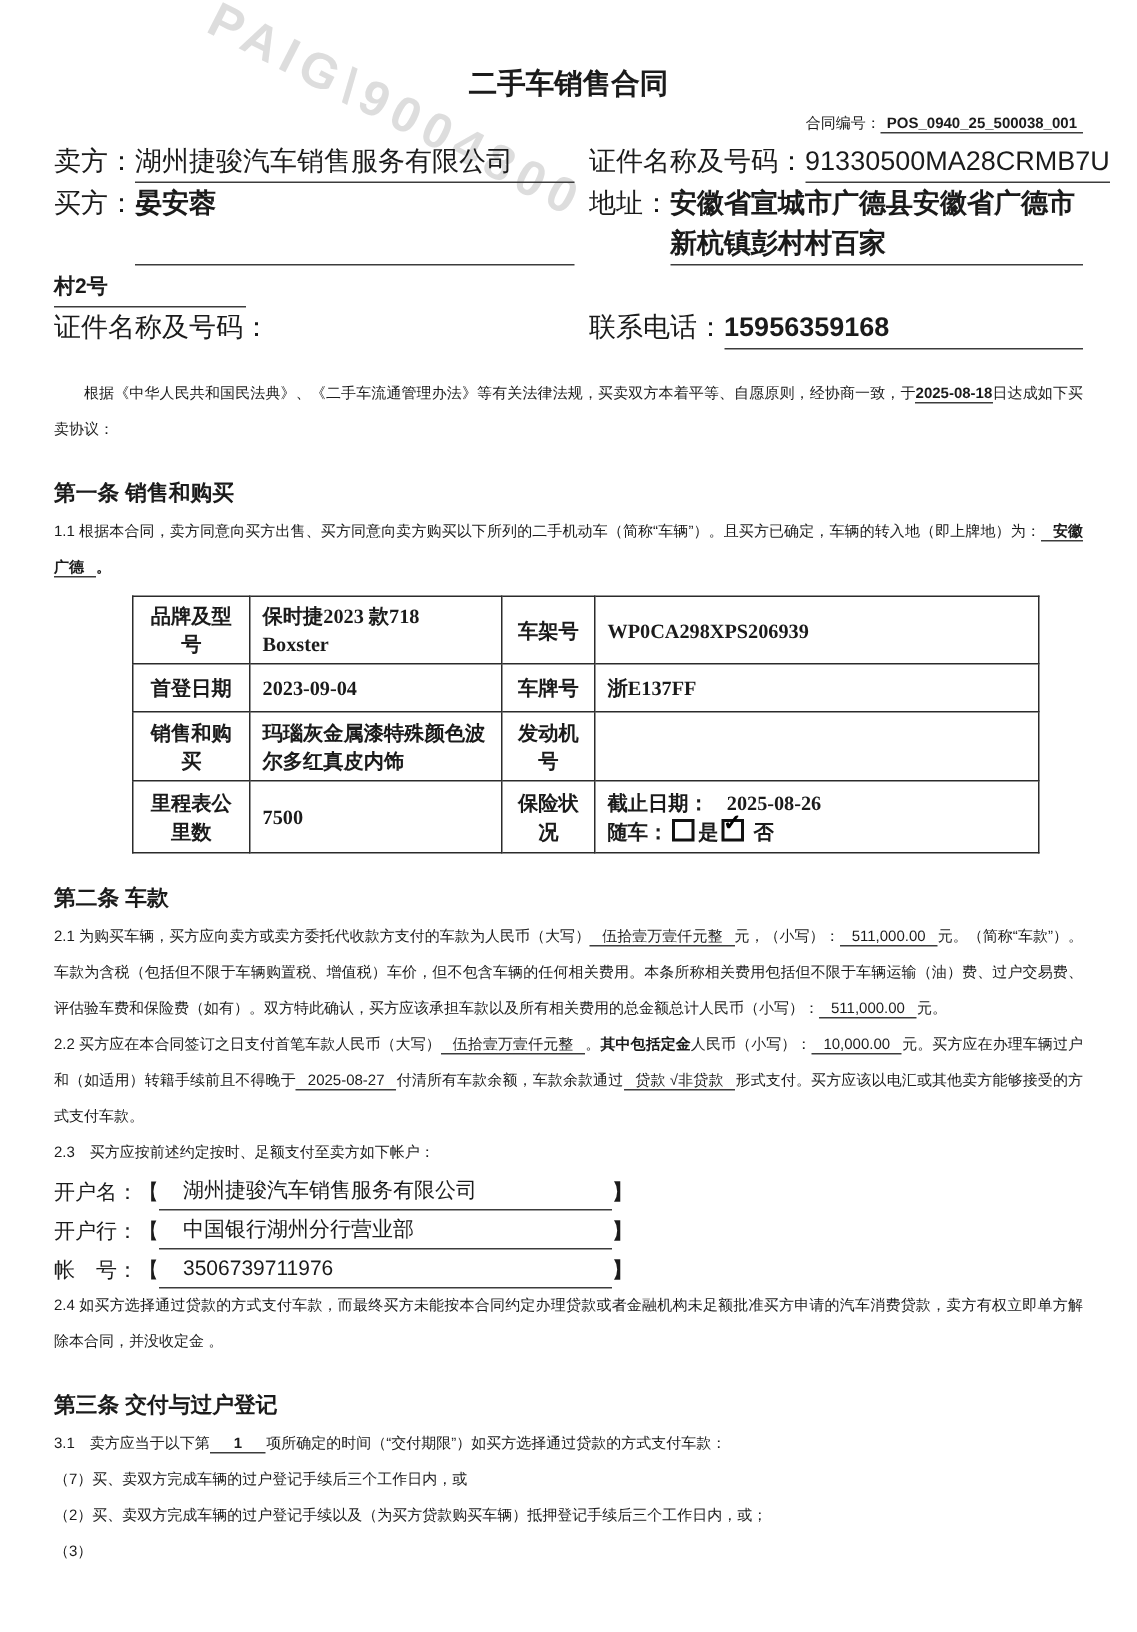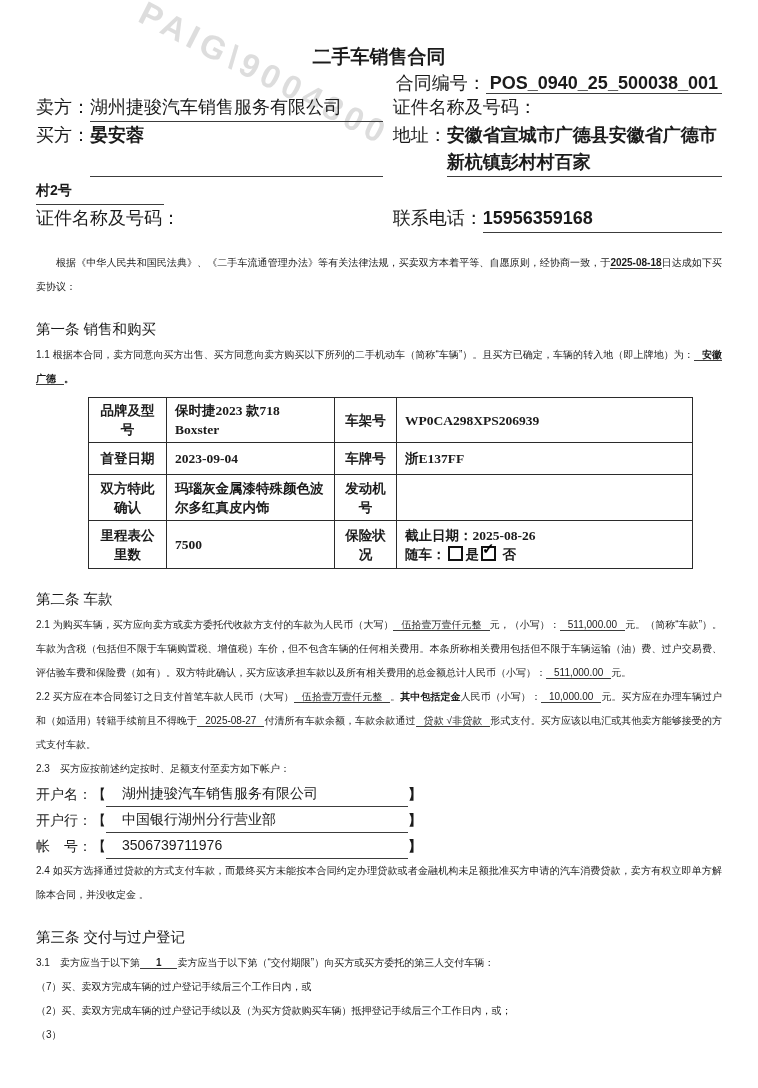--- a/index.html
+++ b/index.html
@@ -13,46 +13,46 @@
     font-size:33px; font-weight:700; letter-spacing:5px;
     color:#c7c7c7; opacity:.6; white-space:nowrap; pointer-events:none;
   }
   .content { position:relative; z-index:1; padding:44px 36px 0 36px; }
 
   .title { margin:0; text-align:center; font-size:19px; font-weight:700; line-height:26px; }
 
   .ul  { border-bottom:1.4px solid #3c3c3c; }
   .b   { font-weight:700; }
 
-  .cno { text-align:right; margin-top:2px; font-size:18px; line-height:22px; }
+  .cno { text-align:right; margin-top:2px; font-size:10px; line-height:22px; }
   .cno .ul { padding:0 4px; }
 
   .hline { display:flex; line-height:27px; font-size:18px; }
   .half-l { flex:0 0 52%; display:flex; padding-right:10px; box-sizing:border-box; }
   .half-r { flex:1; display:flex; }
   .lbl  { white-space:nowrap; }
   .fill { flex:1; }
   .addr2line { line-height:27px; font-size:14px; }
   .addr2line .ul { display:inline-block; min-width:128px; }
 
   p { margin:0; font-size:10px; line-height:24px; text-align:justify; }
   .preamble { margin-top:18px; text-indent:2em; }
-  h2 { font-size:14.5px; font-weight:400; margin:20px 0 4px 0; line-height:20px; }
+  h2 { font-size:14.5px; font-weight:700; margin:20px 0 4px 0; line-height:20px; }
   .iul { border-bottom:1.4px solid #3c3c3c; padding:0 8px; }
 
   table.vtable { border-collapse:collapse; table-layout:fixed; margin:6px 0 0 52px;font-family:Liberation Serif, serif; }
   table.vtable td {
     border:1.6px solid #2b2b2b; font-size:13.5px; font-weight:700;
     line-height:19px; padding:2px 8px; vertical-align:middle; overflow:hidden;
   }
   td.lab { text-align:center; padding:2px 2px; }
   tr.r1 td { height:40px; } tr.r2 td { height:27px; }
   tr.r3 td { height:41px; } tr.r4 td { height:43px; }
   .ins-line { display:block; }
-  .ins-date { }
+  .ins-date { margin-left:12px; }
 
   .checkbox {
     display:inline-block; width:11px; height:11px; border:2px solid #111;
     vertical-align:-2px; margin:0 3px 0 2px; position:relative;
   }
   .checkbox i { font-style:normal; position:absolute; left:-1px; top:-8px; font-size:15px; font-weight:700; color:#000; }
 
   .acct { display:flex; font-size:14px; line-height:25px;align-items:center; }
   .acct .aval { border-bottom:1.4px solid #3c3c3c; width:302px; padding-left:16px; box-sizing:border-box; }
 </style>
@@ -70,20 +70,21 @@
       <span class="lbl">合同编号：</span><span class="ul b">POS_0940_25_500038_001</span>
     </div>
 
     <div class="hline">
       <div class="half-l">
         <span class="lbl">卖方：</span>
         <span class="ul fill">湖州捷骏汽车销售服务有限公司</span>
       </div>
       <div class="half-r">
         <span class="lbl">证件名称及号码：</span>
+        <span class="ul fill">91330500MA28CRMB7U</span>
       </div>
     </div>
 
     <div class="hline">
       <div class="half-l">
         <span class="lbl">买方：</span>
         <span class="ul fill b">晏安蓉</span>
       </div>
       <div class="half-r">
         <span class="lbl">地址：</span>
@@ -125,21 +126,21 @@
         <td class="lab">车架号</td>
         <td>WP0CA298XPS206939</td>
       </tr>
       <tr class="r2">
         <td class="lab">首登日期</td>
         <td>2023-09-04</td>
         <td class="lab">车牌号</td>
         <td>浙E137FF</td>
       </tr>
       <tr class="r3">
-        <td class="lab">双方特此确认</td>
+        <td class="lab">销售和购买</td>
         <td>玛瑙灰金属漆特殊颜色波尔多红真皮内饰</td>
         <td class="lab">发动机号</td>
         <td></td>
       </tr>
       <tr class="r4">
         <td class="lab">里程表公里数</td>
         <td>7500</td>
         <td class="lab">保险状况</td>
         <td>
           <span class="ins-line"><span>截止日期：</span><span class="ins-date">2025-08-26</span></span>
@@ -173,20 +174,20 @@
       <span>帐　号：</span>
         <span>【</span>
         <span class="aval">3506739711976</span>
         <span class="b">】</span>
     </div>
 
     <p>2.4 如买方选择通过贷款的方式支付车款，而最终买方未能按本合同约定办理贷款或者金融机构未足额批准买方申请的汽车消费贷款，卖方有权立即单方解除本合同，并没收定金 。</p>
 
     <h2>第三条 交付与过户登记</h2>
 
-    <p><span>3.1　卖方应当于以下第</span><span class="iul b" style="padding:0 16px;">1</span><span>卖方应当于以下第（“交付期限”）向买方或买方委托的第三人交付车辆：</span></p>
+    <p><span>3.1　卖方应当于以下第</span><span class="iul b" style="padding:0 16px;">1</span><span>项所确定的时间（“交付期限”）如买方选择通过贷款的方式支付车款：</span></p>
 
     <p>（7）买、卖双方完成车辆的过户登记手续后三个工作日内，或</p>
     <p>（2）买、卖双方完成车辆的过户登记手续以及（为买方贷款购买车辆）抵押登记手续后三个工作日内，或；</p>
     <p>（3）</p>
 
   </div>
 </div>
 
 </body></html>

